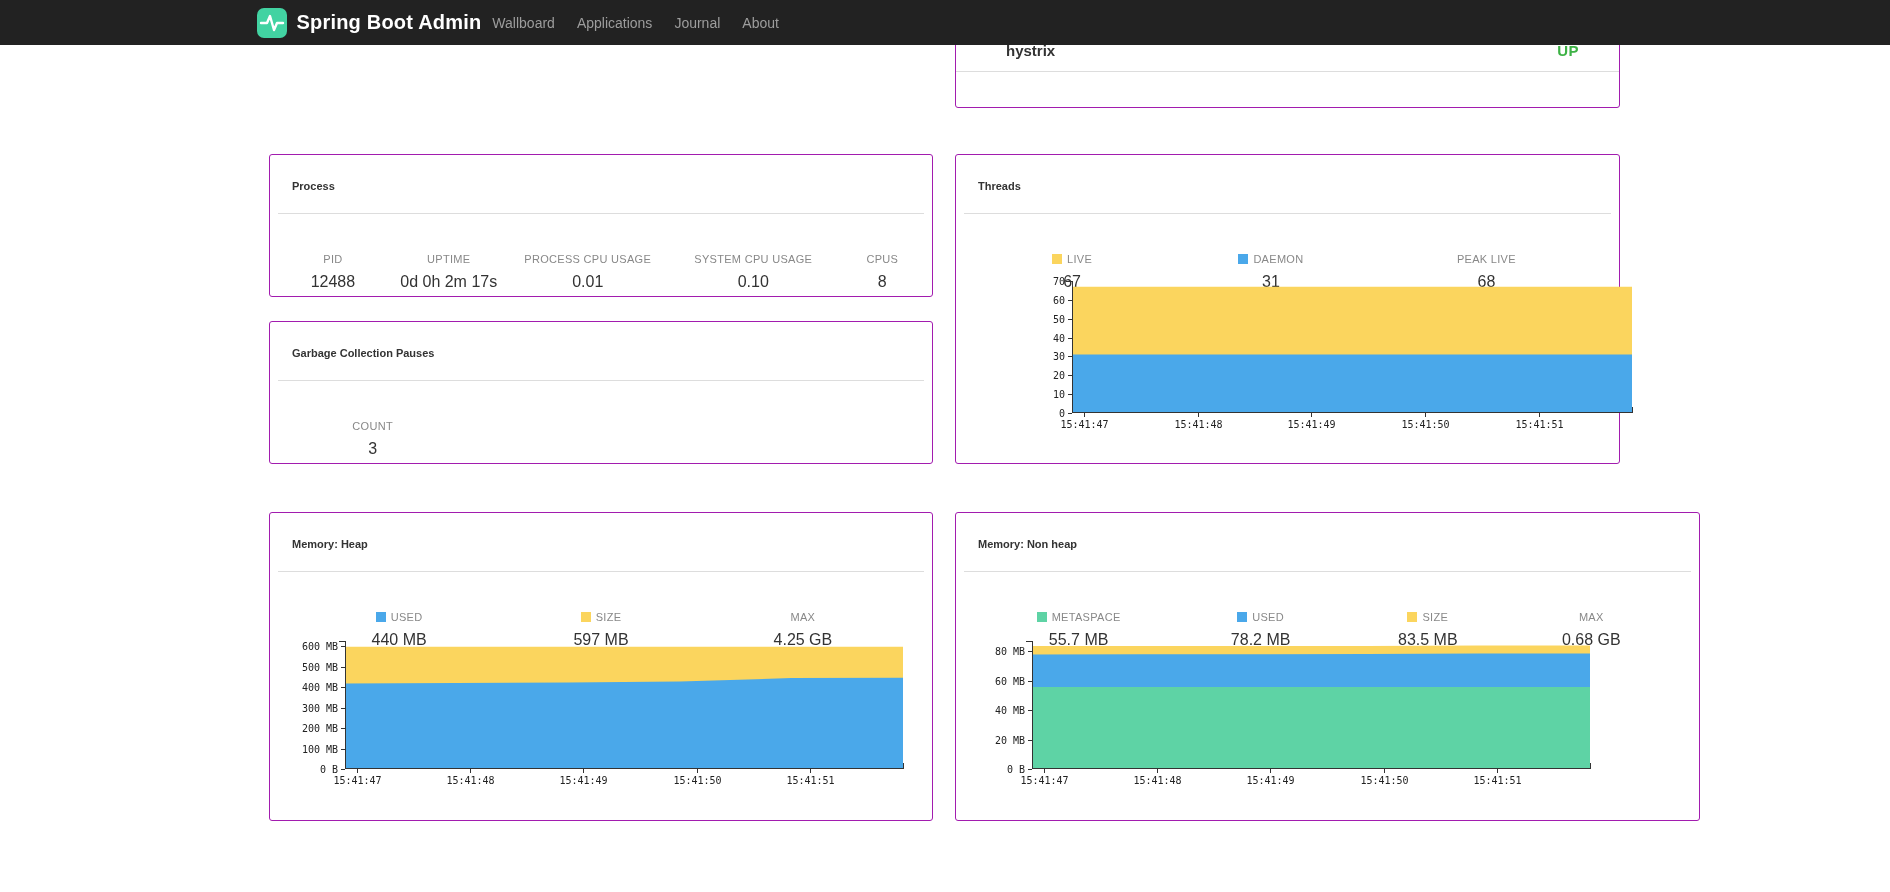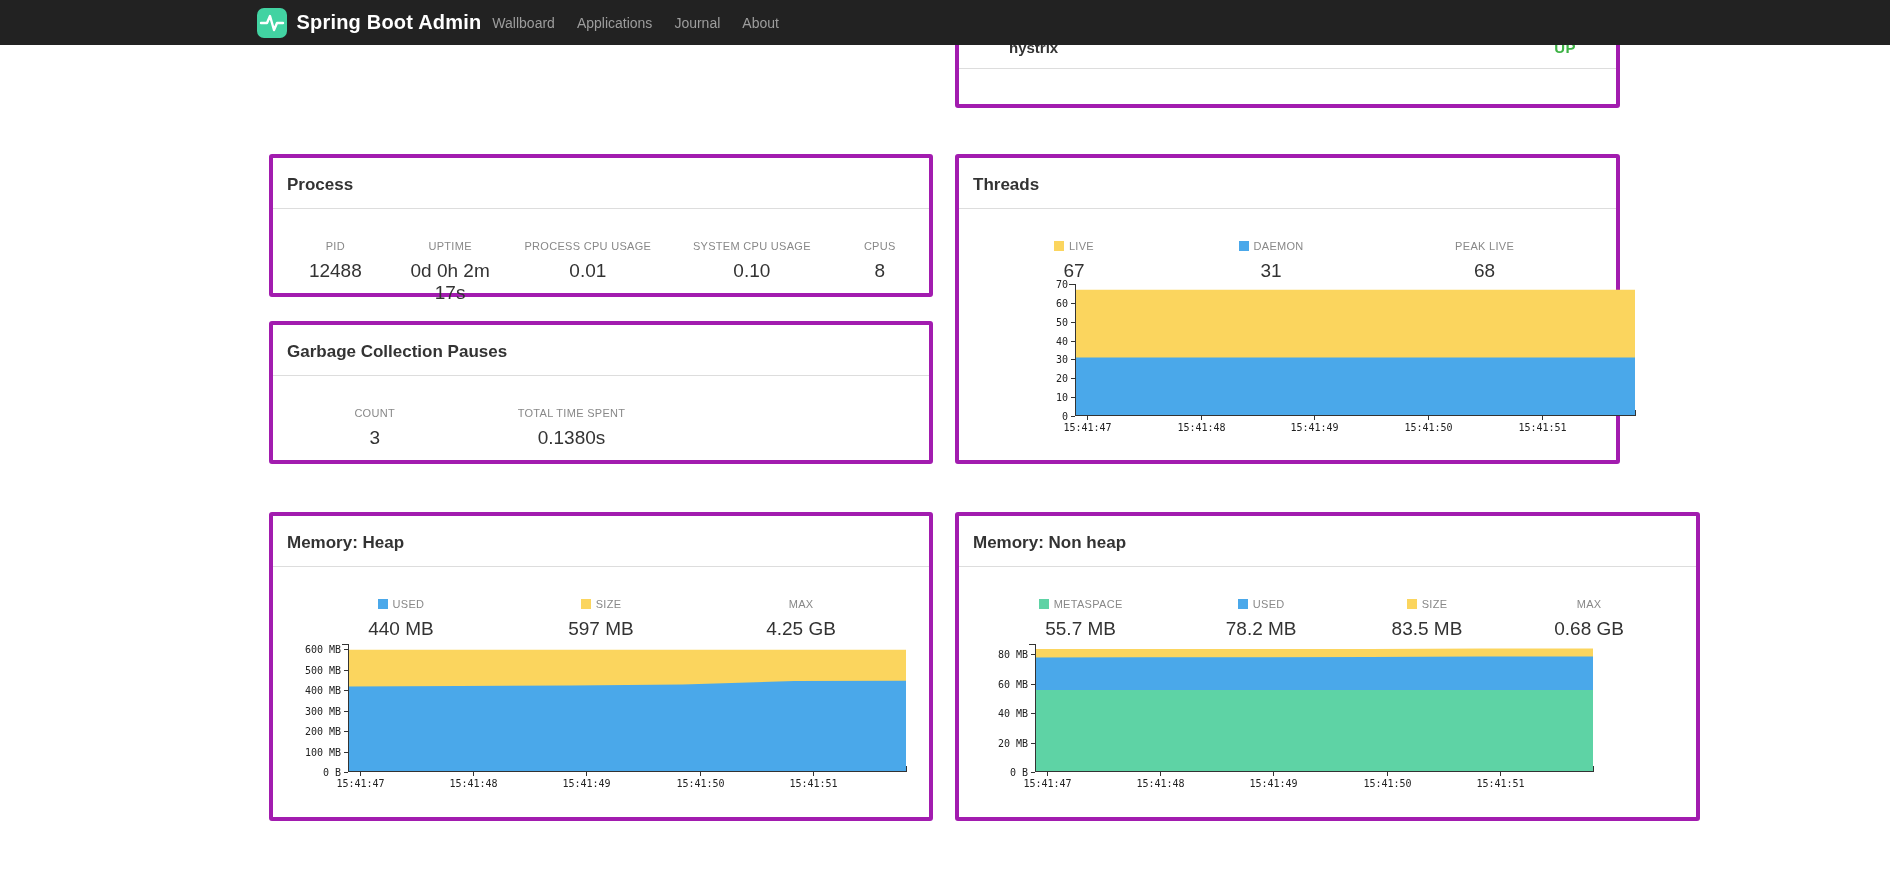--- a/index.html
+++ b/index.html
@@ -12,28 +12,28 @@
   .nav-inner { width:1351px; margin:0 auto; height:100%; display:flex; align-items:center; justify-content:flex-start; }
   .brand { display:flex; align-items:center; gap:10px; margin-left:-13px; text-decoration:none; cursor:pointer; }
   .logo { width:30px; height:30px; border-radius:7px; display:inline-flex; align-items:center; justify-content:center; }
   .logo svg { display:block; }
   .brand-text { color:#fff; font-size:20px; font-weight:bold; letter-spacing:0.2px; }
   .nav-links { display:flex; align-items:center; }
   .nav-links a { color:#9d9d9d; font-size:14px; padding:0 11px; text-decoration:none; cursor:pointer; }
   .nav-links a:last-child { padding-right:0; }
 
   
-  .panel { position:absolute; background:#fff; border:4px solid #a21caf; border-radius:3px; }
-  .panel-title { margin:0; padding:17px 14px; font-size:17px; font-weight:bold; color:#333;
+  .panel { position:absolute; background:#fff; border:1px solid #a21caf; border-radius:3px; }
+  .panel-title { margin:8px; padding:17px 14px; font-size:11px; font-weight:bold; color:#333;
                  border-bottom:1px solid #ddd; height:51px; }
 
   .stats { display:flex; padding-top:31px; }
   .stat { text-align:center; }
   .stat-label { font-size:11px; color:#888; letter-spacing:0.3px; display:flex; align-items:center; justify-content:center; gap:5px; }
-  .stat-value { font-size:19px; color:#333; margin-top:8px; }
+  .stat-value { font-size:16px; color:#333; margin-top:8px; }
   .sq { width:10px; height:10px; display:inline-block; flex:0 0 auto; }
 
   .p-process .stat:nth-child(1){width:19%} .p-process .stat:nth-child(2){width:16%}
   .p-process .stat:nth-child(3){width:26%} .p-process .stat:nth-child(4){width:24%}
   .p-process .stat:nth-child(5){width:15%}
 
   .p-gc .stat:nth-child(1){width:31%} .p-gc .stat:nth-child(2){width:29%} .p-gc .stat:nth-child(3){width:40%}
 
   .p-threads .stat:nth-child(1){width:35%} .p-threads .stat:nth-child(2){width:25%} .p-threads .stat:nth-child(3){width:40%}
 
@@ -90,24 +90,20 @@
       </div>
     </div>
   </section>
 
   <section class="panel p-gc" style="left:269px; top:321px; width:664px; height:143px;">
     <h3 class="panel-title">Garbage Collection Pauses</h3>
     <div class="stats">
       <div class="stat">
         <div class="stat-label">COUNT</div>
         <div class="stat-value">3</div>
-      </div>
-      <div class="stat">
-        <div class="stat-label">TOTAL TIME SPENT</div>
-        <div class="stat-value">0.1380s</div>
       </div>
     </div>
   </section>
 
   <section class="panel p-threads" style="left:955px; top:154px; width:665px; height:310px;">
     <h3 class="panel-title">Threads</h3>
     <div class="stats">
       <div class="stat">
         <div class="stat-label">
           <i class="sq" style="background: rgb(251, 213, 94);"></i>

